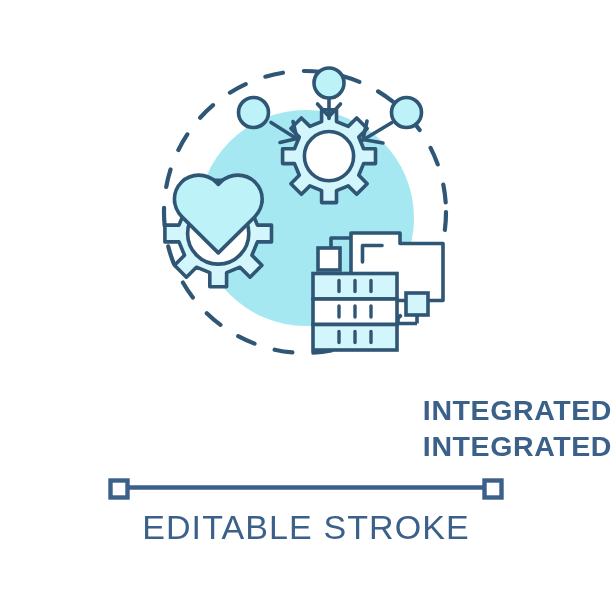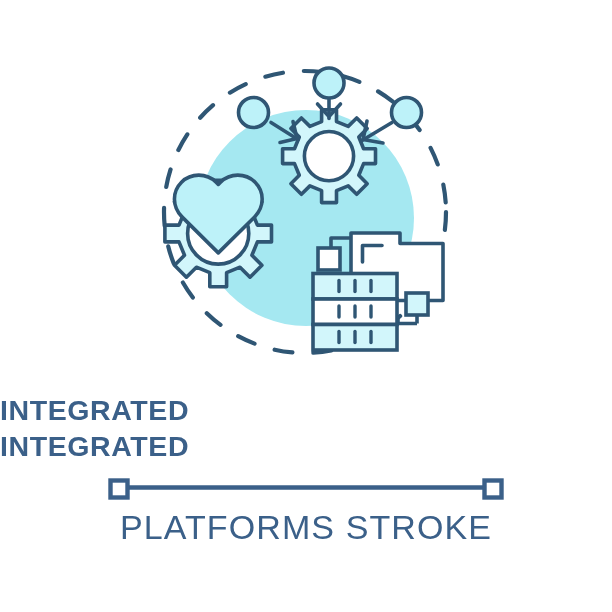--- a/index.html
+++ b/index.html
@@ -28,21 +28,21 @@
     top: 0;
     width: 612px;
     height: 380px;
   }
   
   #title-block {
     position: absolute;
     left: 0;
     top: 392px;
     width: 612px;
-    text-align: left;
+    text-align: right;
   }
   .title-line {
     display: block;
     font-family: "Liberation Sans", sans-serif;
     font-size: 28.5px;
     font-weight: bold;
     letter-spacing: 0.6px;
     line-height: 36px;
     color: #3b6089;
     white-space: nowrap;
@@ -183,16 +183,16 @@
     <span class="title-line">INTEGRATED</span>
   </div>
 
   <svg id="divider" viewBox="0 0 612 36" xmlns="http://www.w3.org/2000/svg">
     <line x1="122" y1="17.5" x2="490" y2="17.5" stroke="#3b6089" stroke-width="4.4"></line>
     <rect x="110.5" y="10.5" width="17" height="17" fill="#ffffff" stroke="#3b6089" stroke-width="4.4"></rect>
     <rect x="484.5" y="10.5" width="17" height="17" fill="#ffffff" stroke="#3b6089" stroke-width="4.4"></rect>
   </svg>
 
   <div id="footer-block">
-    <span id="footer-label">PLATFORMS STROKE</span>
+    <span id="footer-label">EDITABLE STROKE</span>
   </div>
 
 </div>
 
 </body></html>

